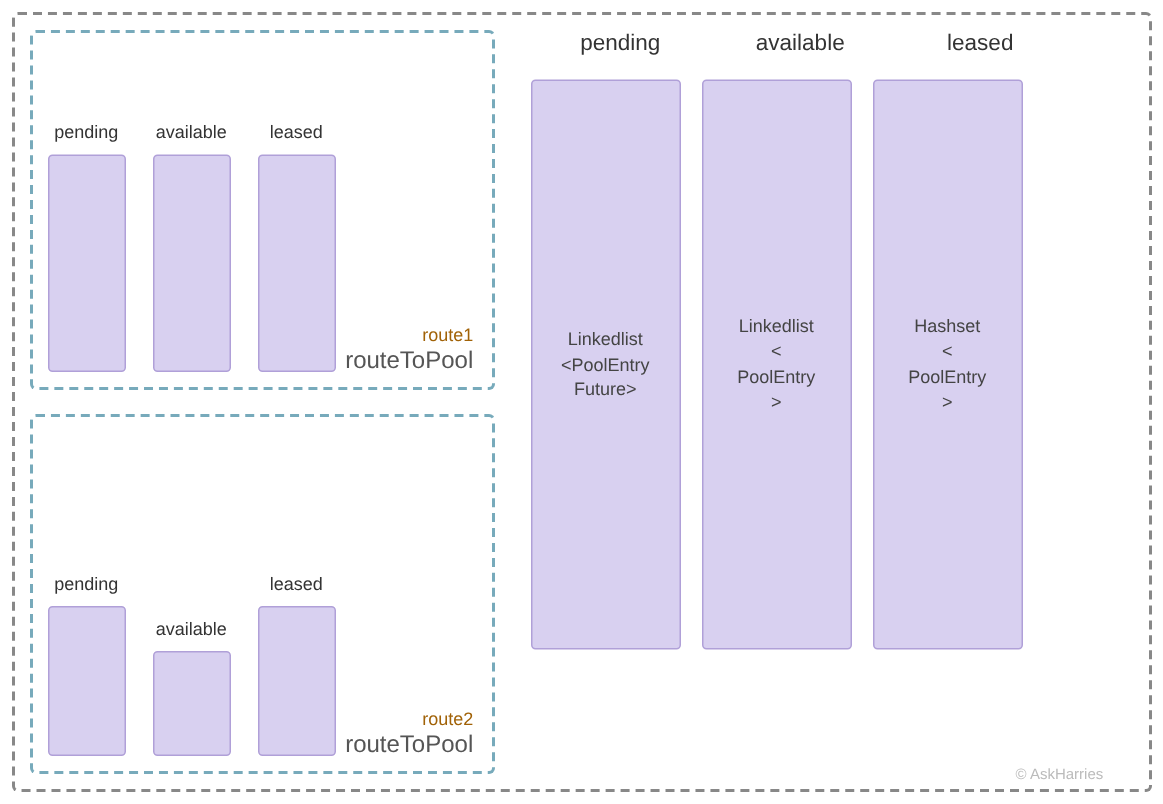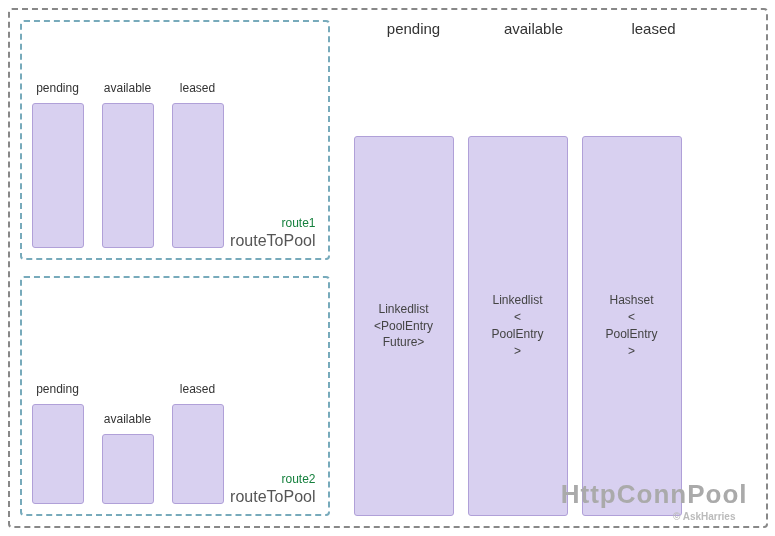--- a/index.html
+++ b/index.html
@@ -39,21 +39,21 @@
       padding: 8px 10px 10px 10px;
       position: relative;
       flex: 1;
     }
 
     .route-box-label {
       position: absolute;
       bottom: 28px;
       right: 12px;
       font-size: 12px;
-      color: #15803d;
+      color: #a16207;
     }
 
     .route-to-pool-label {
       position: absolute;
       bottom: 8px;
       right: 12px;
       font-size: 16px;
       color: #555;
     }
 
@@ -121,21 +121,21 @@
       font-size: 15px;
       font-weight: normal;
       color: #333;
       margin-bottom: 8px;
     }
 
     .right-bar-container {
       display: flex;
       gap: 14px;
       flex: 1;
-      align-items: flex-end;
+      align-items: flex-start;
     }
 
     .right-bar {
       background: #d8d0f0;
       border: 1px solid #b0a0d8;
       border-radius: 3px;
       width: 100px;
       display: flex;
       align-items: center;
       justify-content: center;
@@ -159,21 +159,20 @@
       color: #aaa;
       letter-spacing: 1px;
     }
 
     .watermark {
       position: absolute;
       bottom: 4px;
       right: 30px;
       font-size: 10px;
       color: #bbb;
-      font-weight: bold;
     }
   </style>
 </head>
 <body>
 
 <div class="main-container">
 
   <div class="left-side">
 
     <div class="route-box route1">
@@ -235,18 +234,17 @@
         <span>Linkedlist<br>&lt;PoolEntry<br>Future&gt;</span>
       </div>
       <div class="right-bar right-bar-tall">
         <span>Linkedlist<br>&lt;<br>PoolEntry<br>&gt;</span>
       </div>
       <div class="right-bar right-bar-tall">
         <span>Hashset<br>&lt;<br>PoolEntry<br>&gt;</span>
       </div>
     </div>
 
-    <div class="httpcconnpool-label">HttpConnPool</div>
     <div class="watermark">© AskHarries</div>
 
   </div>
 
 </div>
 
 </body></html>

